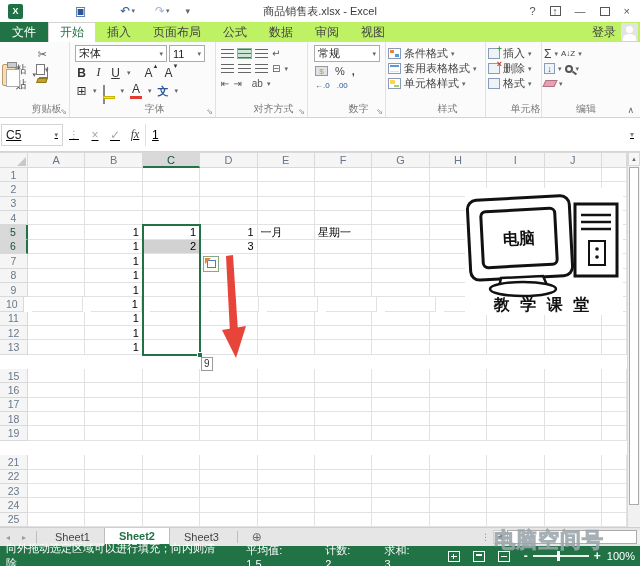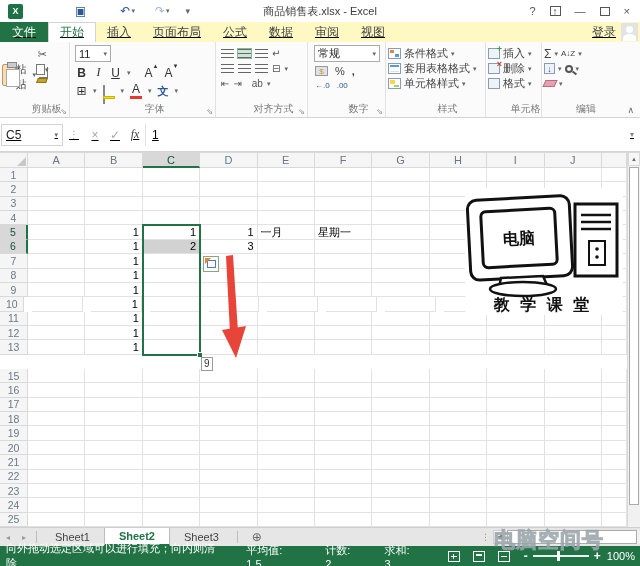--- a/index.html
+++ b/index.html
@@ -20,21 +20,21 @@
   #qat-undo { margin-left:34px; }
   #qat-redo { margin-left:20px; color:#9db6d8; }
   #qat-cust { margin-left:16px; color:#666; font-size:9px; }
   #win-title { position:absolute; left:0; right:0; text-align:center; color:#3b3b3b; font-size:11px; }
   #win-ctrls { margin-left:auto; display:flex; align-items:center; gap:14px; padding-right:10px; z-index:2; }
   #win-ctrls span { color:#555; font-size:11px; }
   #btn-max { width:10px; height:9px; border:1px solid #555; }
   #btn-ribbon-opt { width:11px; height:10px; border:1px solid #555; font-size:7px; text-align:center; line-height:8px; }
 
   
-  #tabrow { left:0; top:22px; width:640px; height:20px; background:#fef9c3; display:flex; align-items:stretch; font-size:12px;text-decoration:underline; }
+  #tabrow { left:0; top:22px; width:640px; height:20px; background:#bef264; display:flex; align-items:stretch; font-size:12px; }
   #file-tab { width:48px; background:#217346; color:#fff; display:flex; align-items:center; justify-content:center; }
   .rtab { padding:0 11px; display:flex; align-items:center; color:#444; }
   .rtab.active { color:#217346; background:#fff; border:1px solid #d4d4d4; border-bottom:none; }
   #signin { margin-left:auto; display:flex; align-items:center; gap:5px; padding-right:2px; color:#444; }
   #avatar { width:17px; height:18px; background:#e3e3e3; position:relative; overflow:hidden; }
   #avatar:before { content:""; position:absolute; left:5px; top:3px; width:7px; height:7px; border-radius:50%; background:#fff; }
   #avatar:after  { content:""; position:absolute; left:2px; top:11px; width:13px; height:8px; border-radius:50% 50% 0 0; background:#fff; }
 
   
   #ribbon { left:0; top:42px; width:640px; height:76px; background:#fbfbfb; border-bottom:1px solid #d4d4d4; display:flex; }
@@ -244,20 +244,24 @@
         <span class="icbtn">
             <span id="painter-ic"></span>
           </span>
       </div>
       <div class="glabel">剪贴板</div>
       <span class="launcher">⇘</span>
     </div>
 
     <div id="g-font" class="rgroup">
       <div style="display:flex; gap:2px; padding-left:3px;">
+        <div class="selbox" style="width:92px">
+          <span>宋体</span>
+          <span class="drop">▾</span>
+        </div>
         <div class="selbox" style="width:36px">
           <span>11</span>
           <span class="drop">▾</span>
         </div>
       </div>
       <div class="fr">
         <span class="bial" style="font-weight:bold">B</span>
         <span class="bial" style="font-style:italic; font-family:'Liberation Serif',serif">I</span>
         <span class="bial" style="text-decoration:underline">U</span>
         <span class="drop">▾</span>
@@ -659,34 +663,20 @@
         <div class="gcell"></div>
         <div class="gcell"></div>
         <div class="gcell"></div>
         <div class="gcell"></div>
         <div class="gcell"></div>
         <div class="gcell"></div>
         <div class="gcell fill"></div>
       </div>
       <div class="grow" style="top: 258.48px; height: 14.36px;">
         <div class="rowh">19</div>
-        <div class="gcell"></div>
-        <div class="gcell"></div>
-        <div class="gcell"></div>
-        <div class="gcell"></div>
-        <div class="gcell"></div>
-        <div class="gcell"></div>
-        <div class="gcell"></div>
-        <div class="gcell"></div>
-        <div class="gcell"></div>
-        <div class="gcell"></div>
-        <div class="gcell fill"></div>
-      </div>
-      <div class="grow" style="top: 272.84px; height: 14.36px;">
-        <div class="rowh">20</div>
         <div class="gcell"></div>
         <div class="gcell"></div>
         <div class="gcell"></div>
         <div class="gcell"></div>
         <div class="gcell"></div>
         <div class="gcell"></div>
         <div class="gcell"></div>
         <div class="gcell"></div>
         <div class="gcell"></div>
         <div class="gcell"></div>

